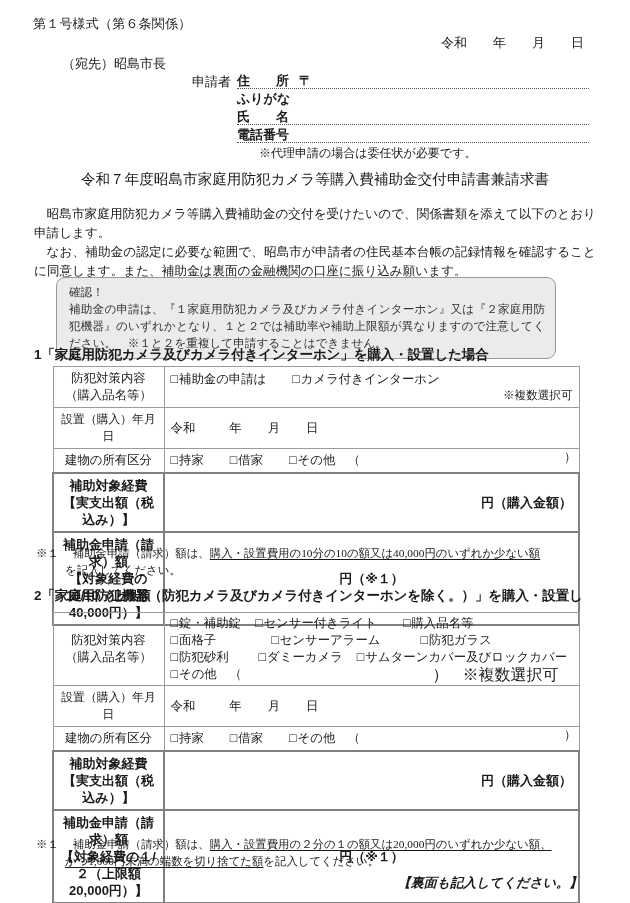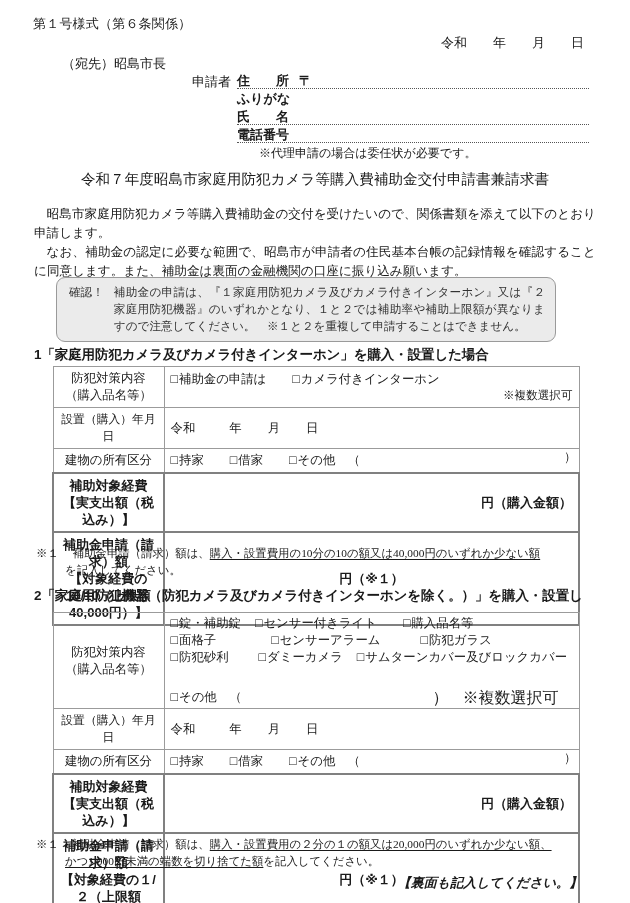--- a/index.html
+++ b/index.html
@@ -115,21 +115,21 @@
     width: 500px;
     box-sizing: border-box;
     border: 1px solid #9a9a9a;
     border-radius: 9px;
     background: #ebebeb;
     padding: 6px 10px 6px 12px;
     font-size: 11.6px;
     line-height: 17px;
     color: #333;
   }
-  .confirm-row { display: flex; }
+  .confirm-row { display: flex; flex-direction: column; }
   .confirm-tag { flex: 0 0 auto; padding-right: 10px; white-space: nowrap; }
   .confirm-text { flex: 1 1 auto; text-align: justify; }
 
   
   .sec-head {
     position: absolute;
     font-size: 13.5px;
     font-weight: bold;
     font-family: "Liberation Sans", "DejaVu Sans", sans-serif;
     line-height: 18px;
@@ -176,21 +176,21 @@
   }
   tr.thickrow td {
     border: 2px solid #808080;
   }
   .cb { display: inline-block; margin-right: 1px; }
   .gap-s { display:inline-block; width: 14px; }
   .gap-m { display:inline-block; width: 26px; }
   .gap-l { display:inline-block; width: 40px; }
   .reiwa-row span.y { display:inline-block; width: 34px; }
   .chk-line { white-space: nowrap; }
-  .other-line { position: relative; margin-top: 23px; }
+  .other-line { position: relative; }
   .other-line .rp { position: absolute; right: 2px; top: 0; }
   .other-line .rp2 { position: absolute; right: 14px; top: 0; font-size: 16px; text-align: right;}
 
   
   .tbl-note {
     position: absolute;
     font-size: 11.4px;
     line-height: 17px;
     width: 556px;
   }

